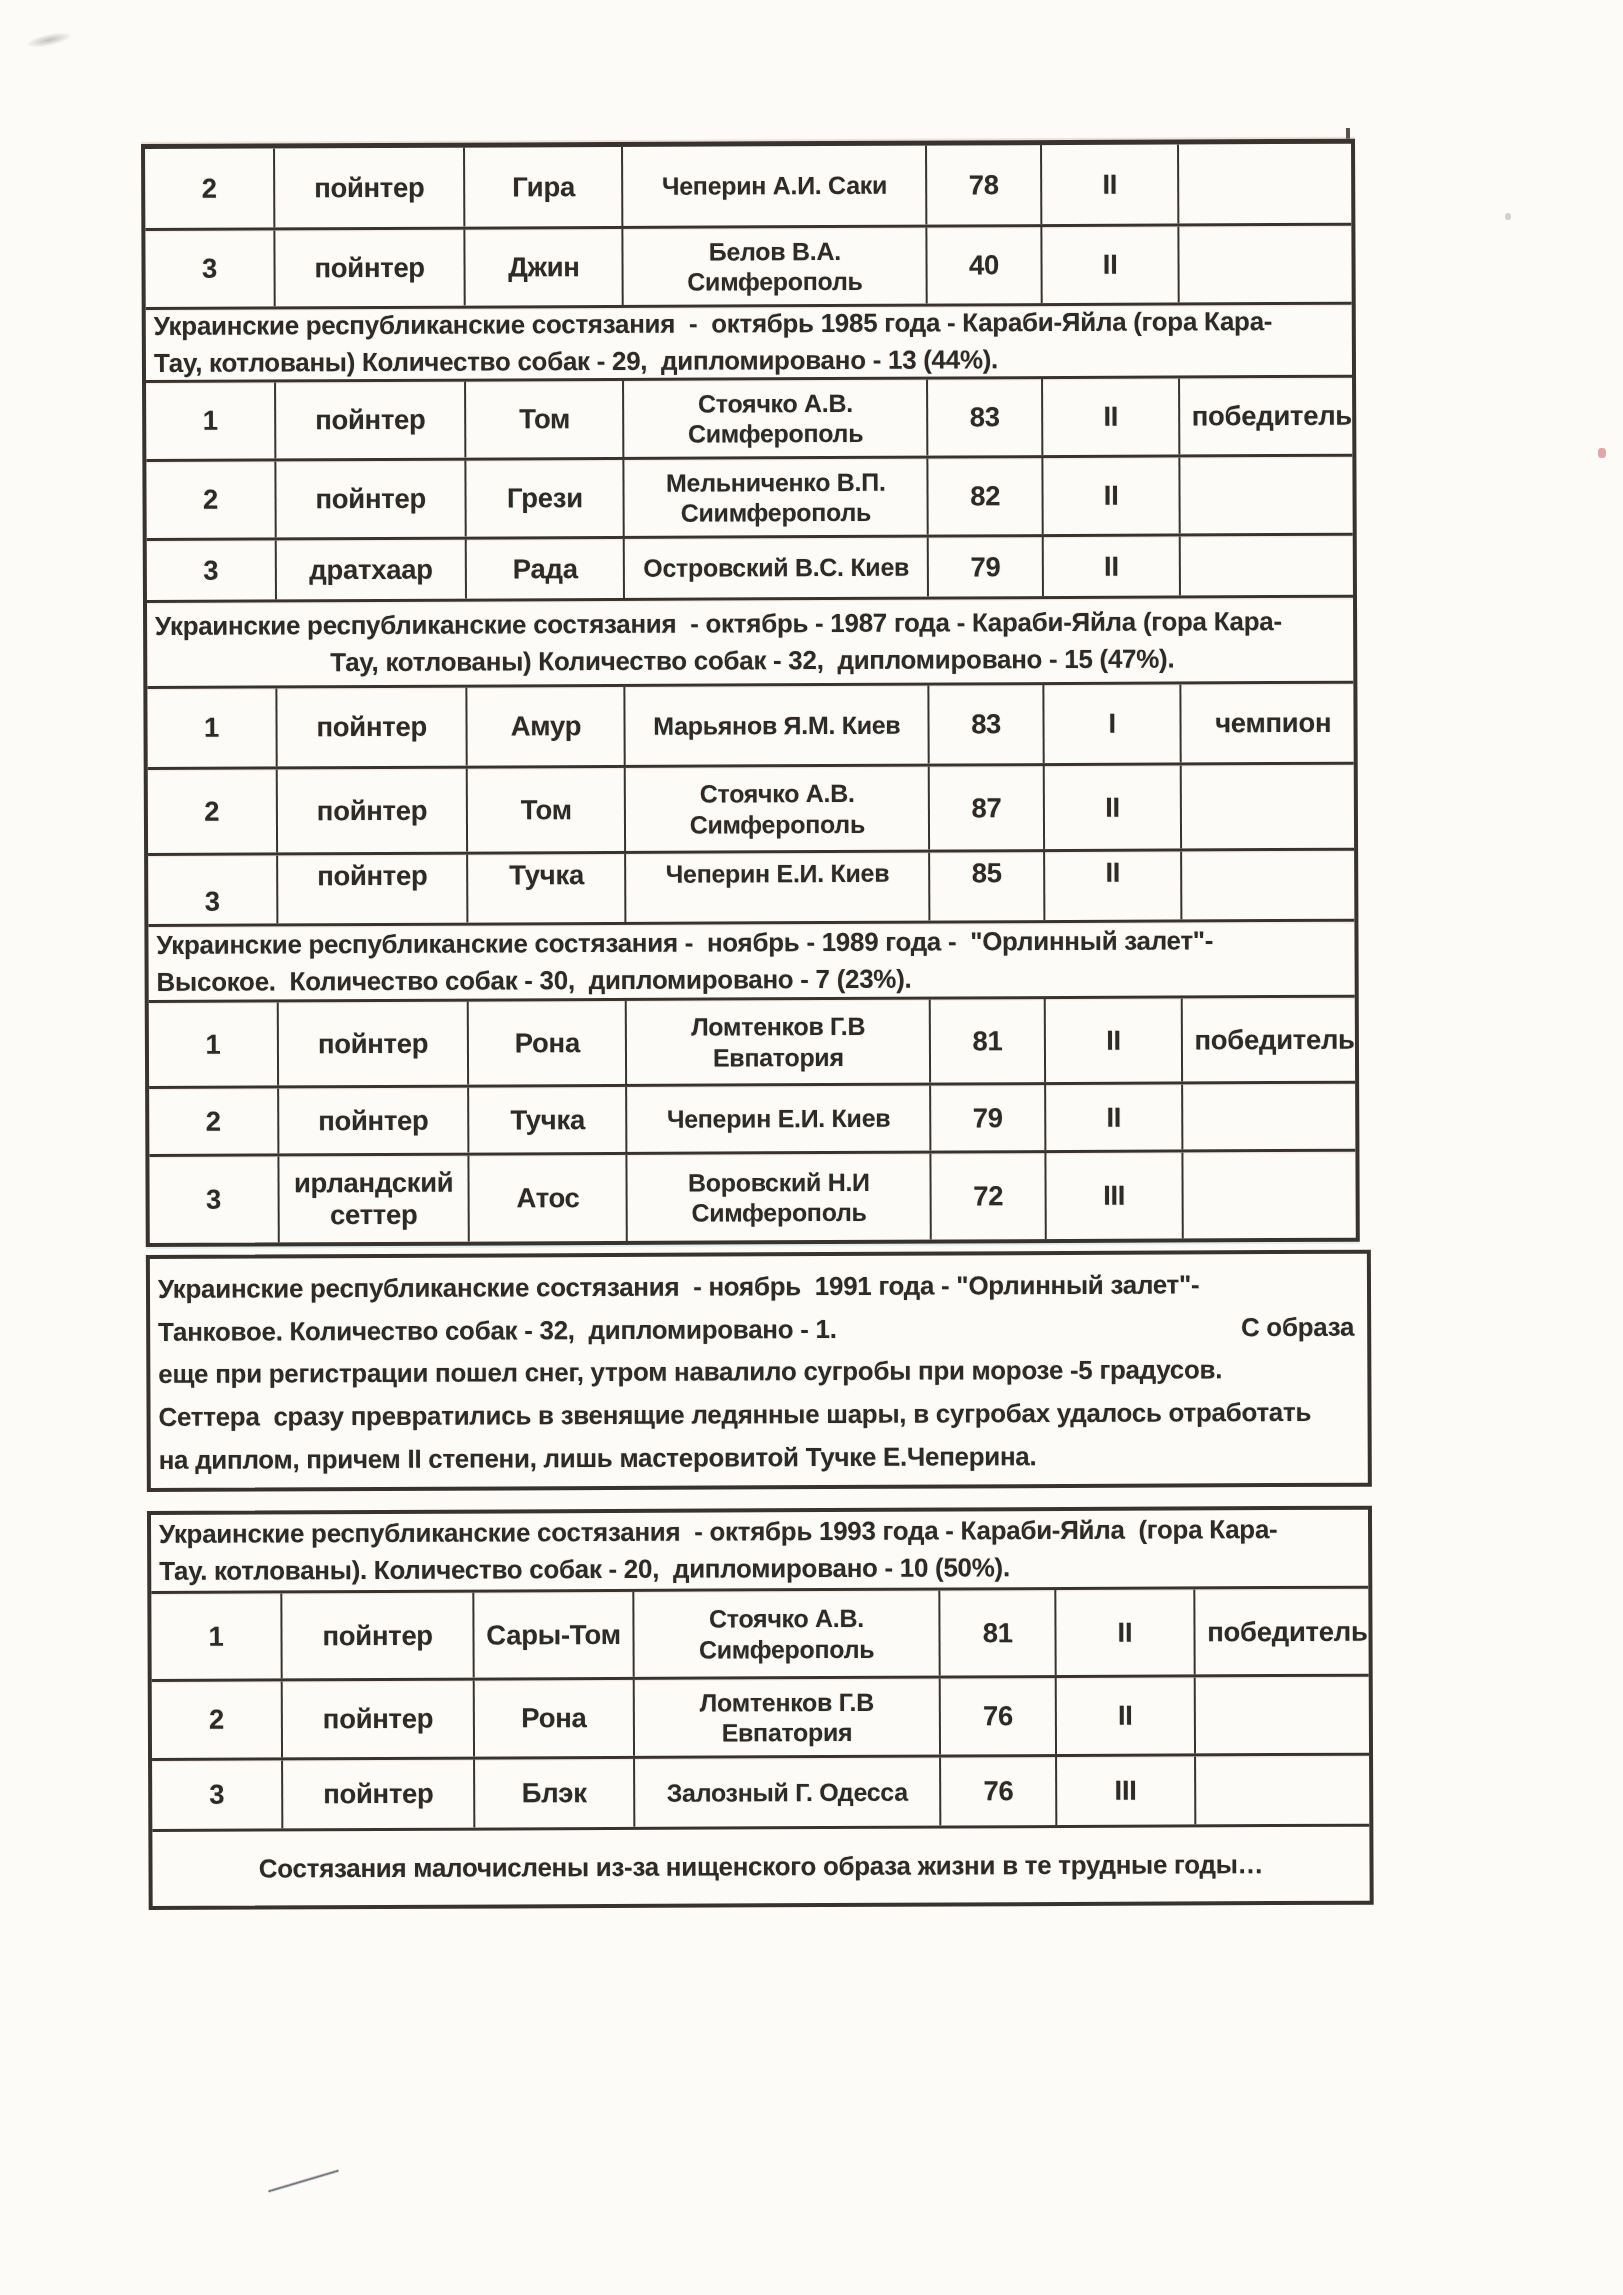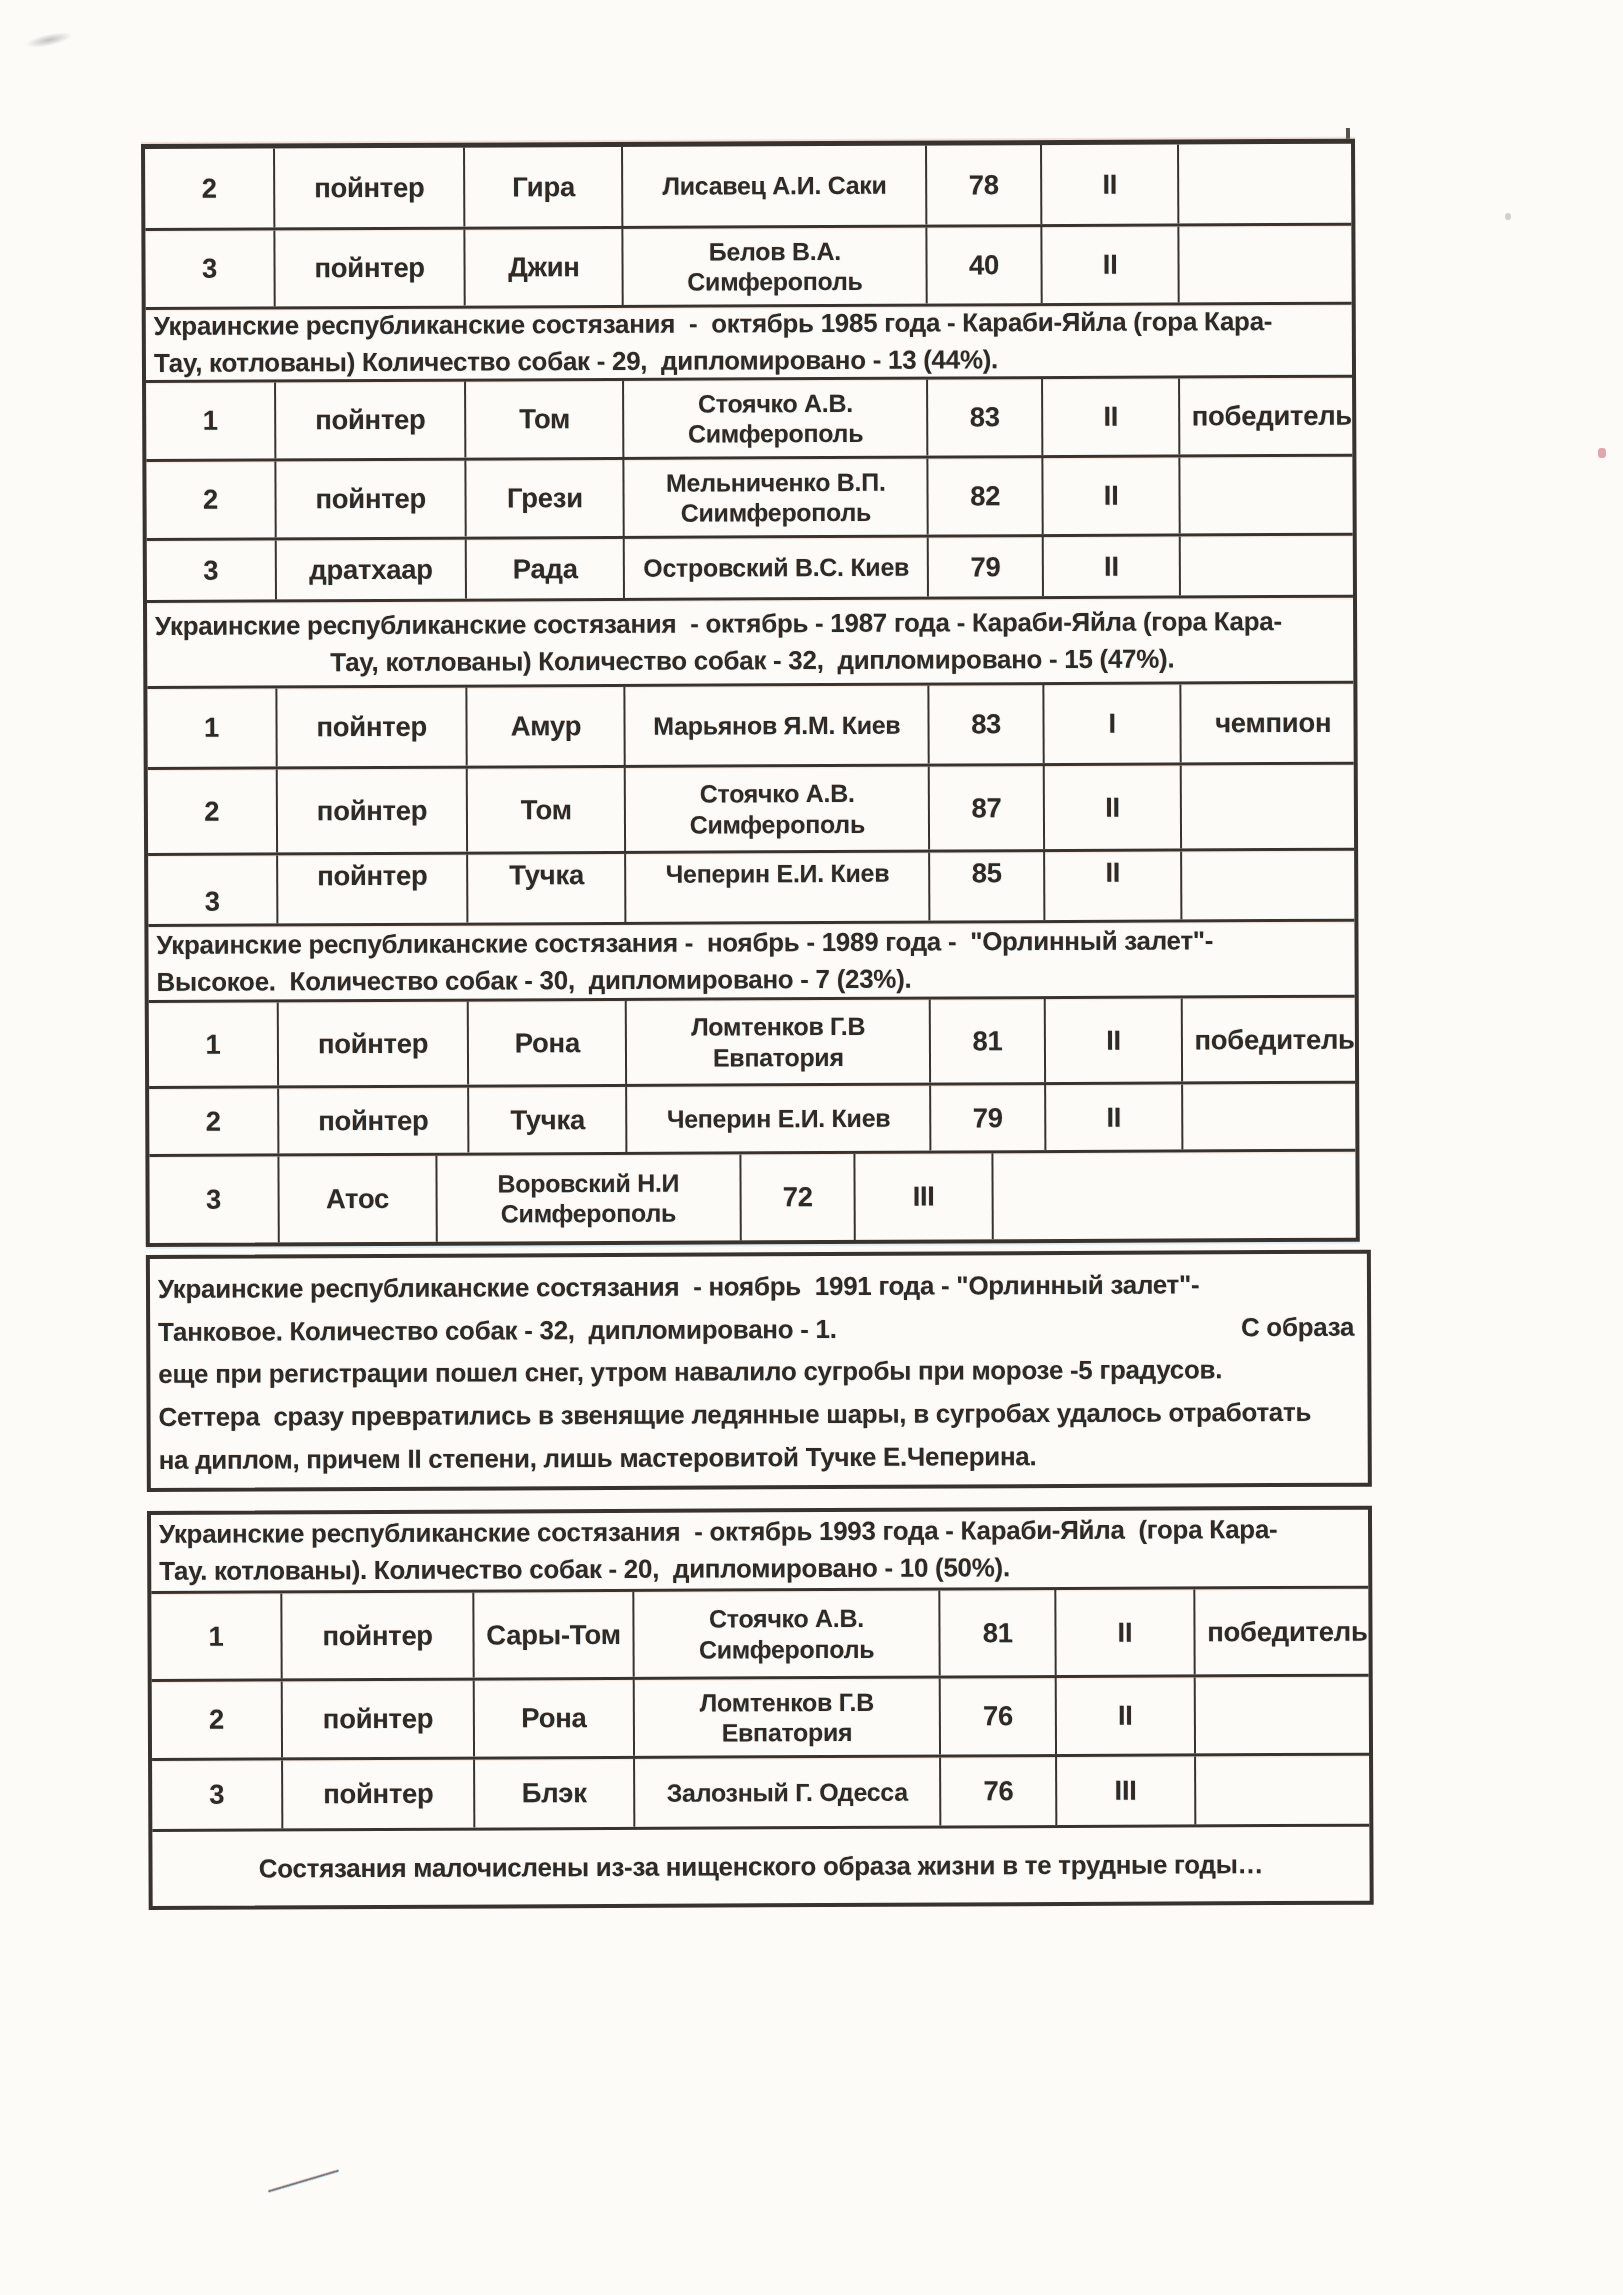--- a/index.html
+++ b/index.html
@@ -119,21 +119,21 @@
   <div class="artifact pen-stroke"></div>
 
   <div class="scan-content">
 
     <div class="dogtable">
       <div id="main-table">
           <div class="trow" style="height: 79px;">
             <div class="cell c-num">2</div>
             <div class="cell c-breed">пойнтер</div>
             <div class="cell c-name">Гира</div>
-            <div class="cell c-owner"><div>Лисавец А.И. Саки</div></div>
+            <div class="cell c-owner"><div>Чеперин А.И. Саки</div></div>
             <div class="cell c-score">78</div>
             <div class="cell c-degree">II</div>
             <div class="cell c-note"></div>
           </div>
           <div class="trow" style="height: 79px;">
             <div class="cell c-num">3</div>
             <div class="cell c-breed">пойнтер</div>
             <div class="cell c-name">Джин</div>
             <div class="cell c-owner"><div>Белов В.А.</div><div>Симферополь</div></div>
             <div class="cell c-score">40</div>
@@ -219,20 +219,21 @@
             <div class="cell c-num">2</div>
             <div class="cell c-breed">пойнтер</div>
             <div class="cell c-name">Тучка</div>
             <div class="cell c-owner"><div>Чеперин Е.И. Киев</div></div>
             <div class="cell c-score">79</div>
             <div class="cell c-degree">II</div>
             <div class="cell c-note"></div>
           </div>
           <div class="trow" style="height: 89px;">
             <div class="cell c-num">3</div>
+            <div class="cell c-breed">ирландский сеттер</div>
             <div class="cell c-name">Атос</div>
             <div class="cell c-owner"><div>Воровский Н.И</div><div>Симферополь</div></div>
             <div class="cell c-score">72</div>
             <div class="cell c-degree">III</div>
             <div class="cell c-note"></div>
           </div>
         </div>
     </div>
 
     <div class="block91">

